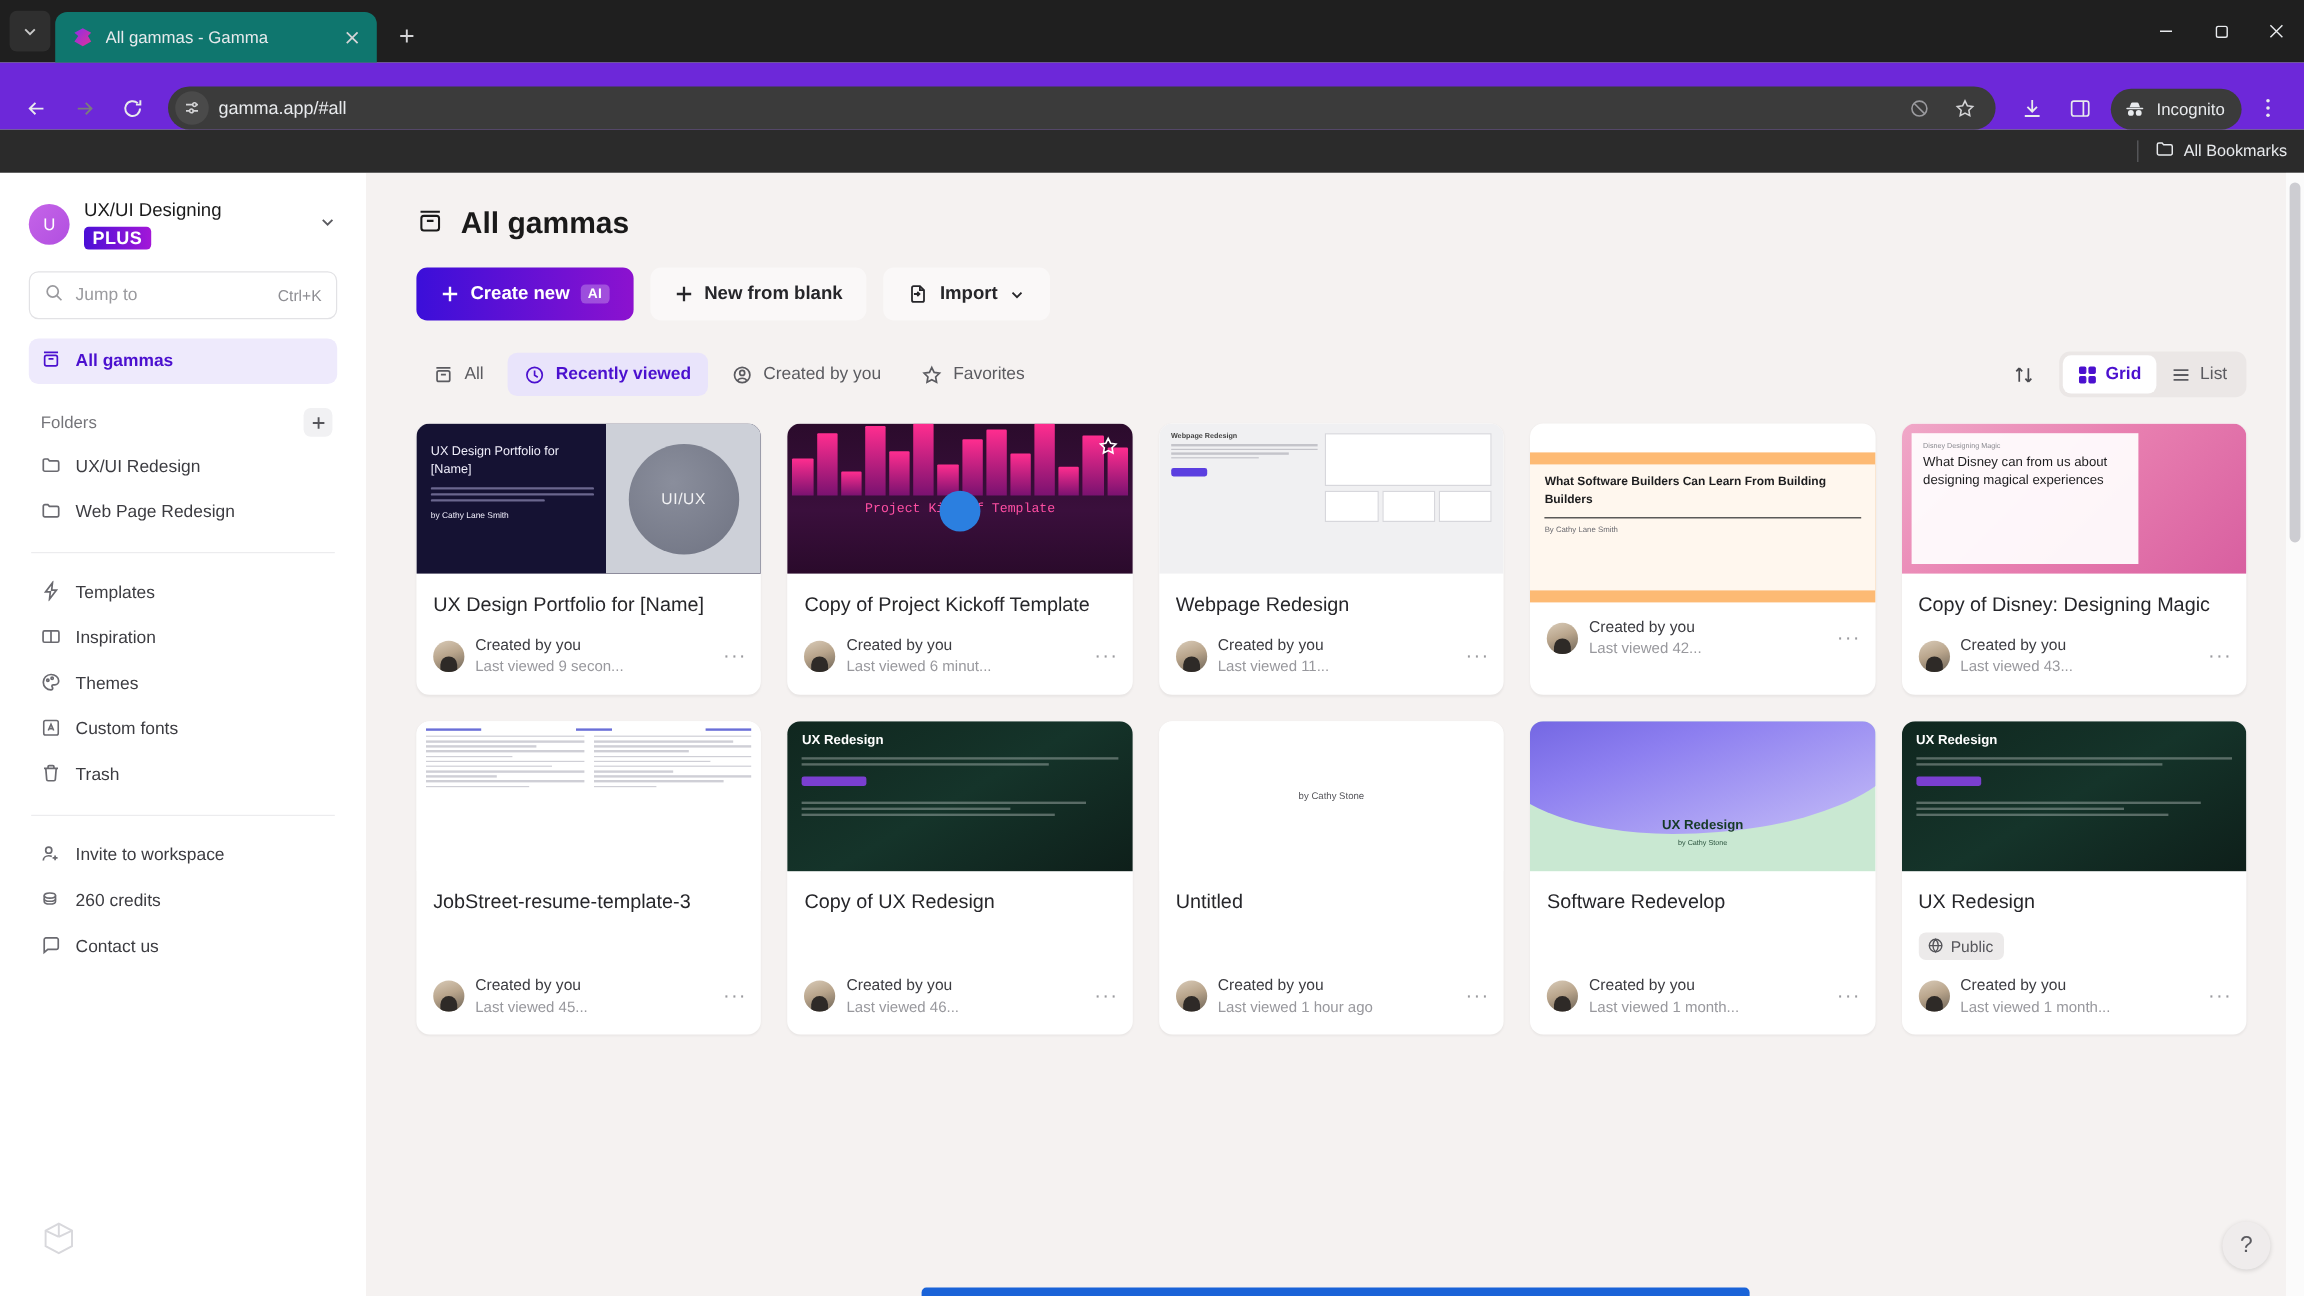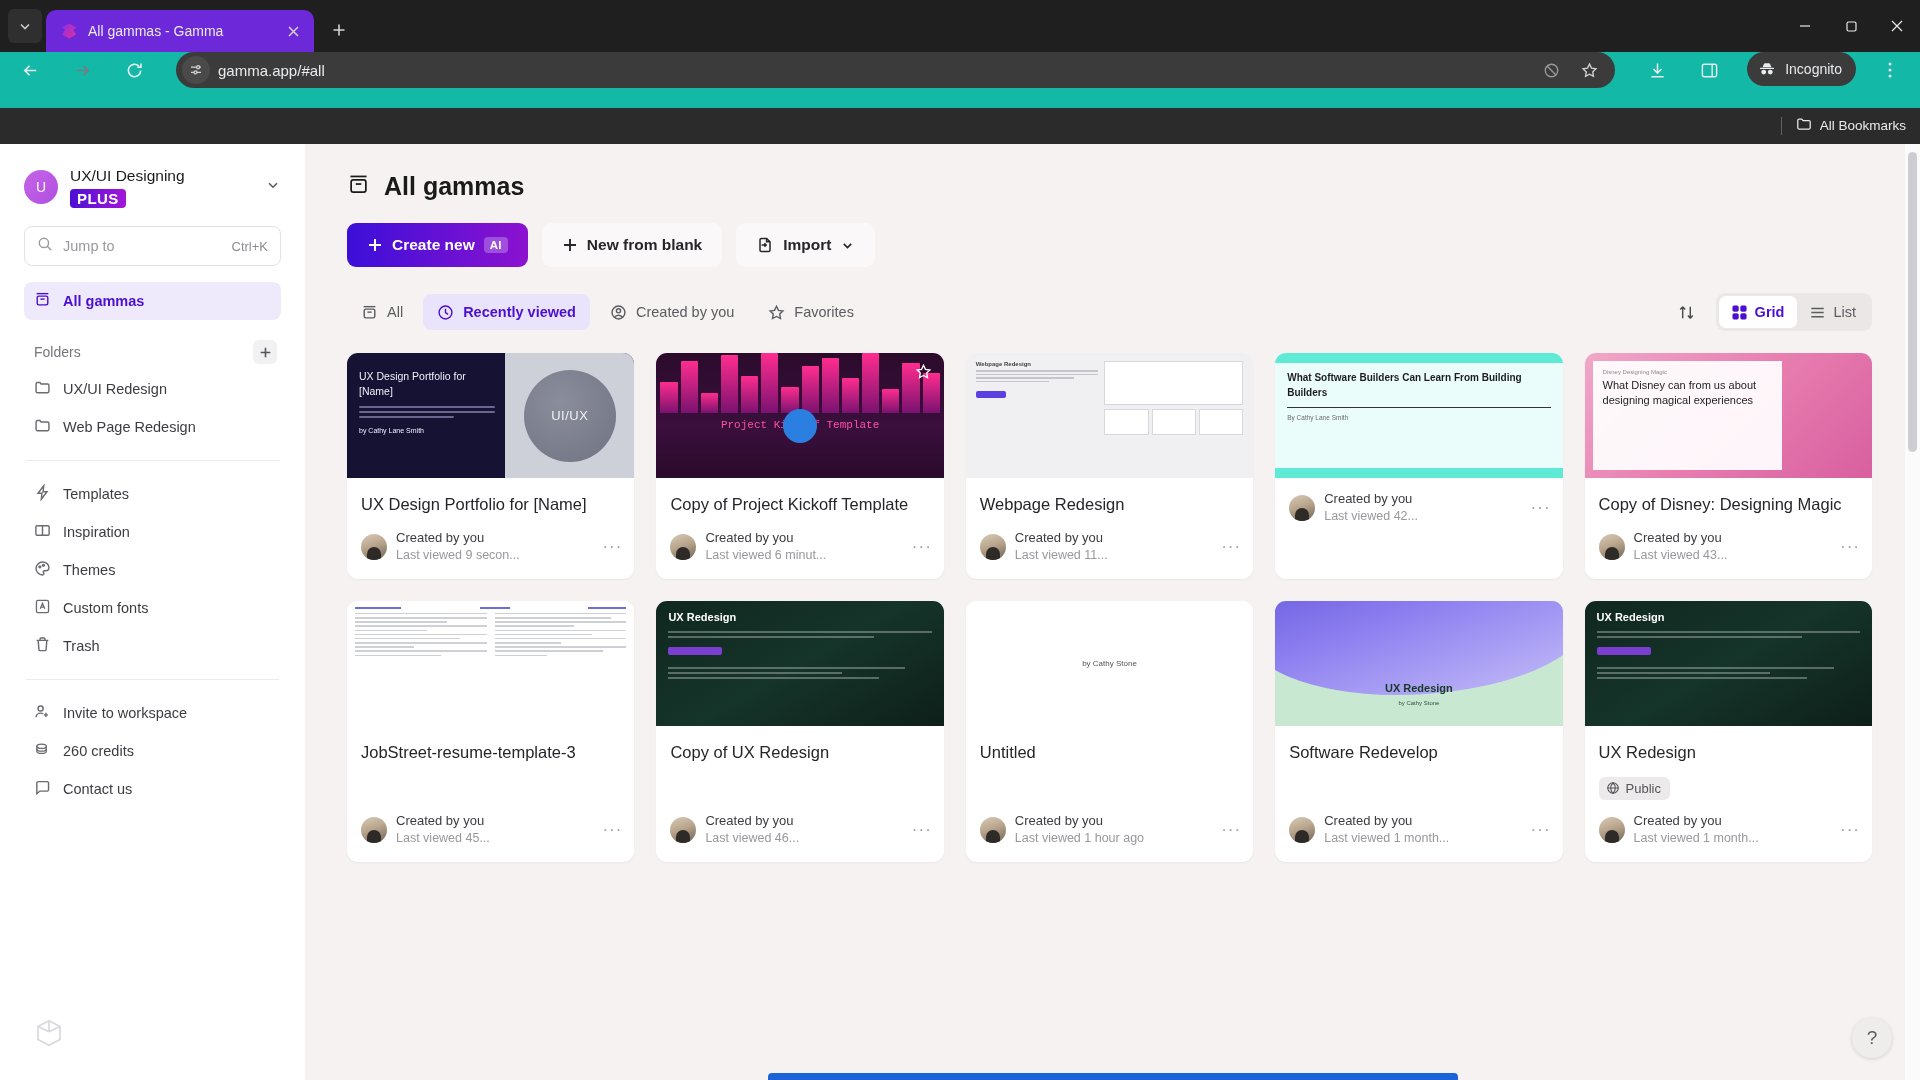--- a/index.html
+++ b/index.html
@@ -16,21 +16,21 @@
     height: 52px; background: #1f1f1f; display: flex; align-items: flex-end;
     padding-left: 8px; position: relative; flex-shrink: 0;
   }
   .tab-list-btn {
     width: 34px; height: 34px; margin-bottom: 9px; border-radius: 6px;
     display: flex; align-items: center; justify-content: center;
     background: #2f2f2f; margin-right: 4px;
   }
   .tab-list-btn svg { stroke: #c9c9c9; }
   .tab {
-    height: 42px; min-width: 268px; max-width: 268px; background: #6d28d9;
+    height: 42px; min-width: 268px; max-width: 268px; background: #0f766e;
     border-radius: 10px 10px 0 0; display: flex; align-items: center;
     padding: 0 10px 0 14px; gap: 10px;
   }
   .tab-fav { width: 18px; height: 18px; flex-shrink: 0; }
   .tab-title {
     color: #e8eaed; font-size: 14px; white-space: nowrap; overflow: hidden;
     text-overflow: ellipsis; flex: 1;
   }
   .tab-close {
     width: 22px; height: 22px; border-radius: 50%; display: flex;
@@ -39,22 +39,22 @@
   .newtab-btn {
     width: 34px; height: 34px; margin: 0 0 5px 8px; border-radius: 50%;
     display: flex; align-items: center; justify-content: center;
   }
   .winctl { position: absolute; right: 0; top: 0; height: 52px; display: flex; }
   .winctl div {
     width: 46px; height: 52px; display: flex; align-items: center; justify-content: center;
   }
 
   .toolbar {
-    height: 56px; background: #14b8a6; display: flex; align-items: flex-start;
-    padding: 0 12px; gap: 16px; flex-shrink: 0;
+    height: 56px; background: #6d28d9; display: flex; align-items: flex-end;
+    padding: 0 12px; gap: 4px; flex-shrink: 0;
   }
   .tb-icon {
     width: 36px; height: 36px; border-radius: 50%; display: flex;
     align-items: center; justify-content: center; flex-shrink: 0;
   }
   .omnibox {
     flex: 1; height: 36px; background: #3b3b3b; border-radius: 18px;
     display: flex; align-items: center; padding: 0 8px 0 6px;
     margin: 0 8px; gap: 8px;
   }
@@ -250,21 +250,21 @@
   .t-web { background: #f0f0f2; padding: 8px 10px; }
   .t-web .wtop { display: flex; gap: 6px; }
   .t-web .wl { flex: 1; }
   .t-web .wl b { display: block; font-size: 6px; color: #444; margin-bottom: 3px; }
   .t-web .wl i { display: block; height: 1.5px; background: #c4c4ca; margin-bottom: 2px; }
   .t-web .chip2 { display: inline-block; background: #5b3fe0; height: 7px; width: 30px; border-radius: 2px; margin-top: 4px; }
   .t-web .wr { width: 52%; }
   .t-web .shot { background: #fff; border: 1px solid #d7d7dc; height: 44px; margin-bottom: 4px; }
   .t-web .row { display: flex; gap: 3px; }
   .t-web .row div { flex: 1; background: #fff; border: 1px solid #d7d7dc; height: 26px; }
-  .t-builders { background: #5eead4; position: relative; }
+  .t-builders { background: #fdba74; position: relative; margin-top: 24px; }
   .t-builders .band {
     position: absolute; left: 0; right: 0; top: 10px; bottom: 10px;
     background: rgba(255,255,255,.88); padding: 8px 12px;
   }
   .t-builders .bt { font-size: 10px; color: #1d1d1f; font-weight: bold; line-height: 1.45; }
   .t-builders .bs { font-size: 6.5px; color: #6a6a70; margin-top: 6px; }
   .t-builders .rule { height: 1px; background: #333; margin-top: 7px; }
   .t-disney {
     background: linear-gradient(135deg,#f0a8c8 0%, #e87fb0 48%, #d85fa0 100%);
     position: relative;

